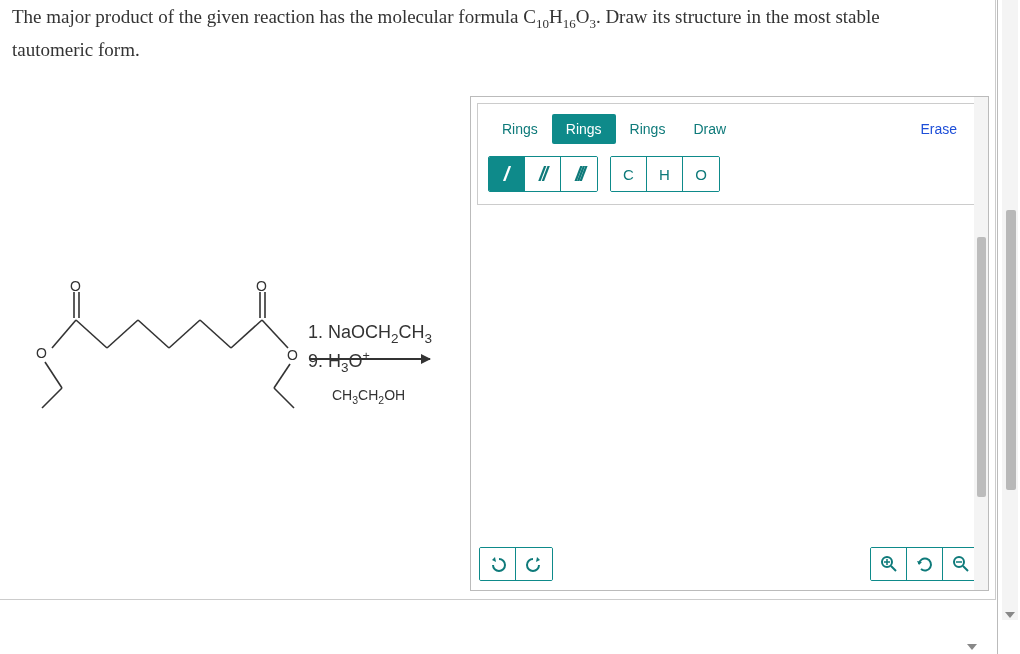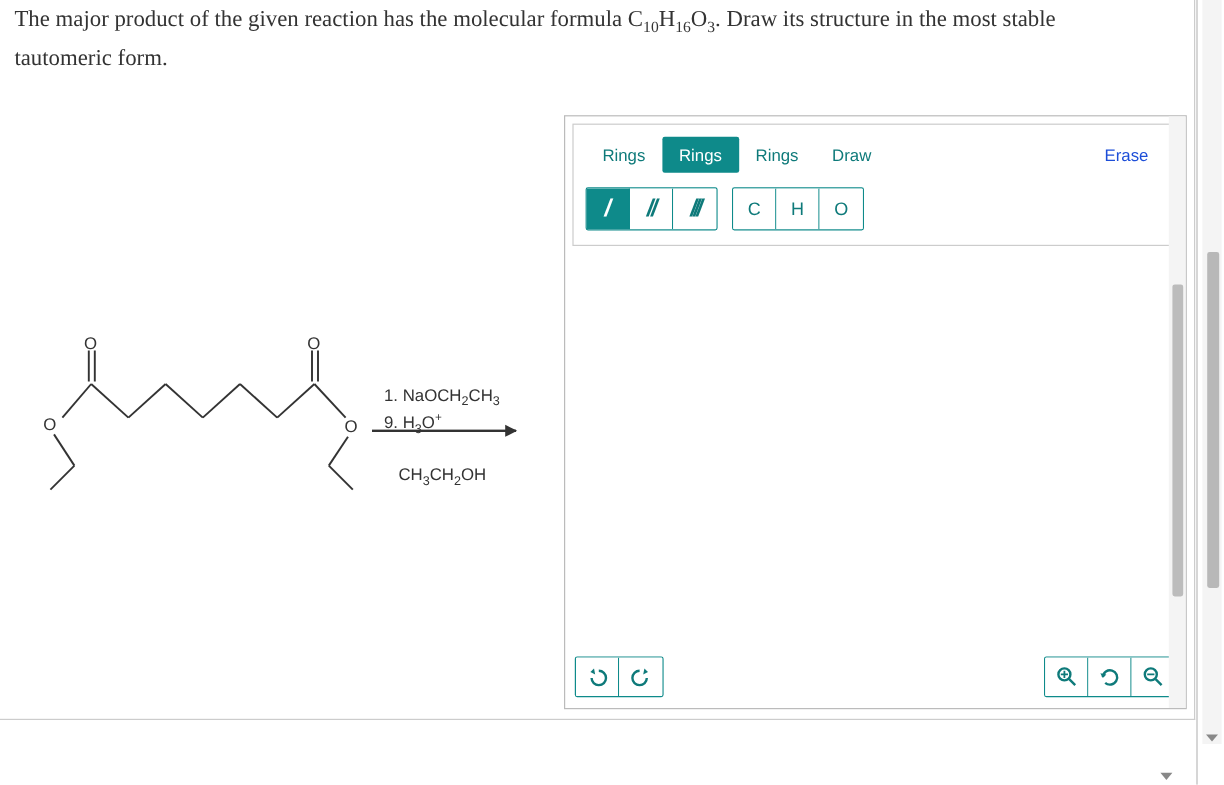--- a/index.html
+++ b/index.html
@@ -44,24 +44,24 @@
     width: 450px;
     height: 180px;
   }
   .molecule {
     position: absolute;
     left: 0;
     top: 0;
   }
   .reagents {
     position: absolute;
-    left: 308px;
+    left: 296px;
     top: 40px;
     font-family: Arial, Helvetica, sans-serif;
-    font-size: 14px;
+    font-size: 18px;
     color: #333;
     line-height: 1.4;
   }
   .arrow {
     position: absolute;
     left: 298px;
     top: 78px;
     width: 120px;
     height: 2px;
     background: #333;

